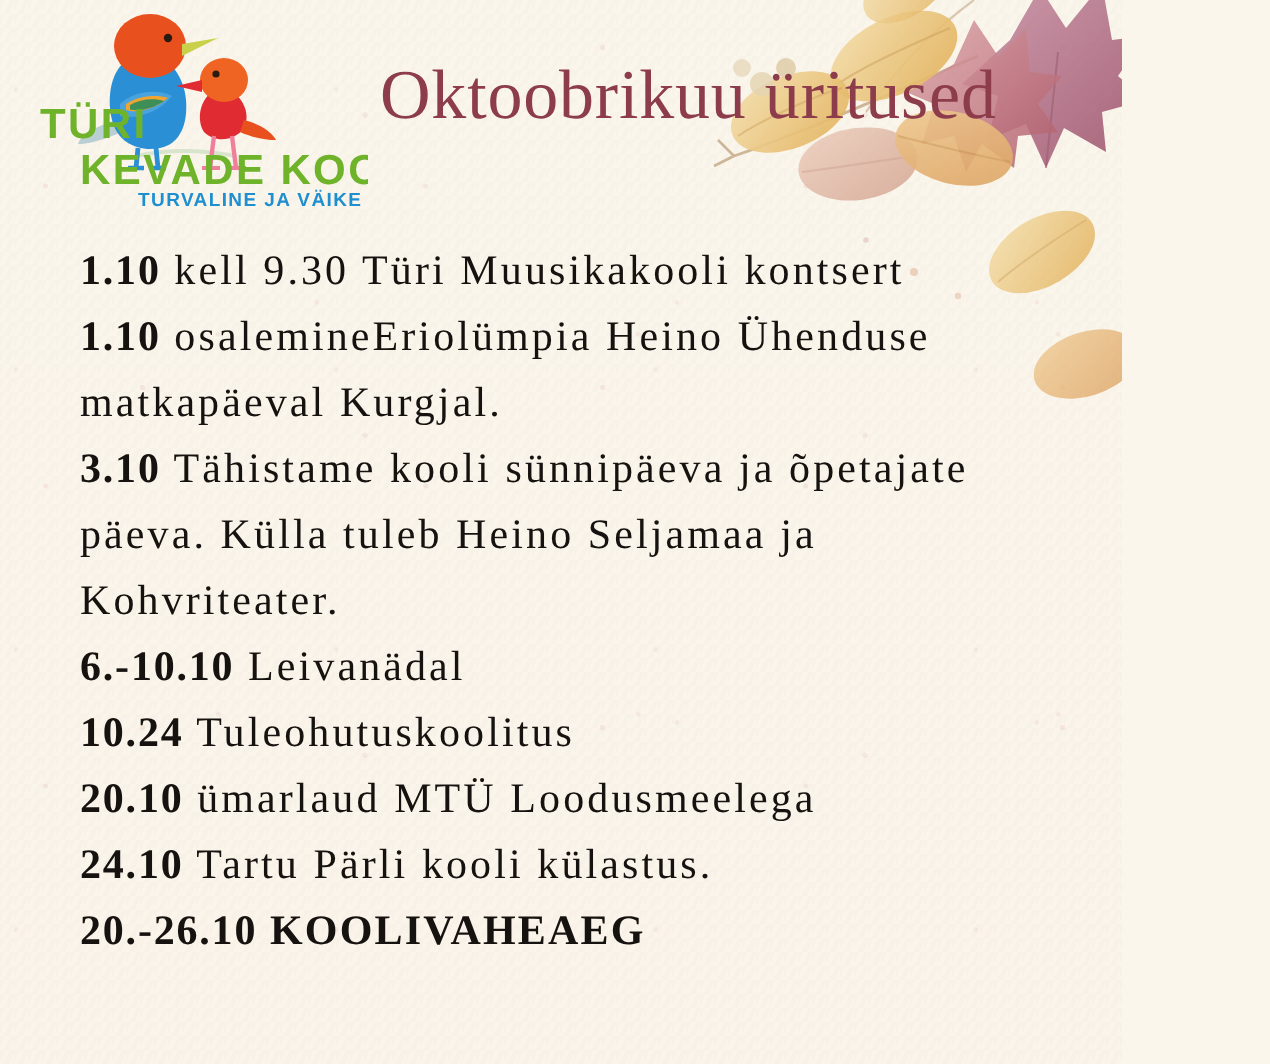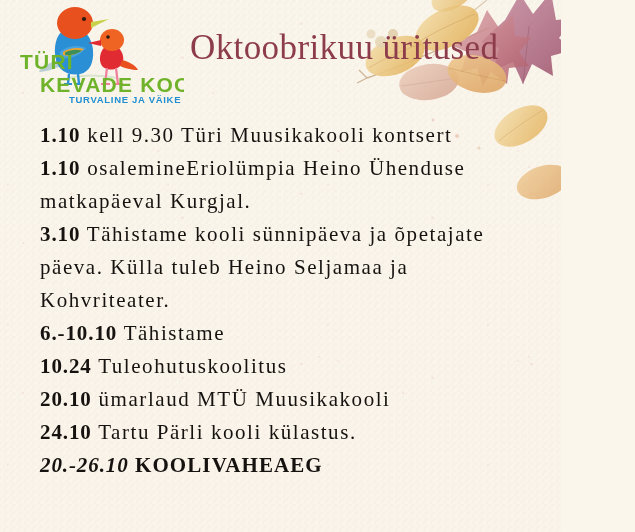--- a/index.html
+++ b/index.html
@@ -87,21 +87,21 @@
     white-space: nowrap;
   }
   .event-line .date {
     font-weight: bold;
     letter-spacing: .9px;
   }
   .event-line.bold-all {
     font-weight: bold;
     letter-spacing: 1.1px;
   }
-  .event-line.bold-all .date { letter-spacing: .9px; font-style: italic; }
+  .event-line.bold-all .date { letter-spacing: .9px; }
 </style>
 </head>
 <body>
 
 <div class="poster">
 
   <div class="leaves">
     <svg viewBox="0 0 230 235" xmlns="http://www.w3.org/2000/svg">
       <defs>
         <linearGradient id="gy" x1="0" y1="0" x2="1" y2="1">
@@ -225,20 +225,20 @@
 
   <div class="title" style="color: rgb(141, 60, 75);">Oktoobrikuu üritused</div>
 
   <div class="events">
       <div class="event-line"><span class="date">1.10</span> <span class="text">kell 9.30 Türi Muusikakooli kontsert</span></div>
       <div class="event-line"><span class="date">1.10</span> <span class="text">osalemineEriolümpia Heino Ühenduse</span></div>
       <div class="event-line"><span class="text">matkapäeval Kurgjal.</span></div>
       <div class="event-line"><span class="date">3.10</span> <span class="text">Tähistame kooli sünnipäeva ja õpetajate</span></div>
       <div class="event-line"><span class="text">päeva. Külla tuleb Heino Seljamaa ja</span></div>
       <div class="event-line"><span class="text">Kohvriteater.</span></div>
-      <div class="event-line"><span class="date">6.-10.10</span> <span class="text">Tähistame</span></div>
+      <div class="event-line"><span class="date">6.-10.10</span> <span class="text">Leivanädal</span></div>
       <div class="event-line"><span class="date">10.24</span> <span class="text">Tuleohutuskoolitus</span></div>
-      <div class="event-line"><span class="date">20.10</span> <span class="text">ümarlaud MTÜ Muusikakooli</span></div>
+      <div class="event-line"><span class="date">20.10</span> <span class="text">ümarlaud MTÜ Loodusmeelega</span></div>
       <div class="event-line"><span class="date">24.10</span> <span class="text">Tartu Pärli kooli külastus.</span></div>
       <div class="event-line bold-all"><span class="date">20.-26.10</span> <span class="text">KOOLIVAHEAEG</span></div>
     </div>
 
 </div>
 
 </body></html>

